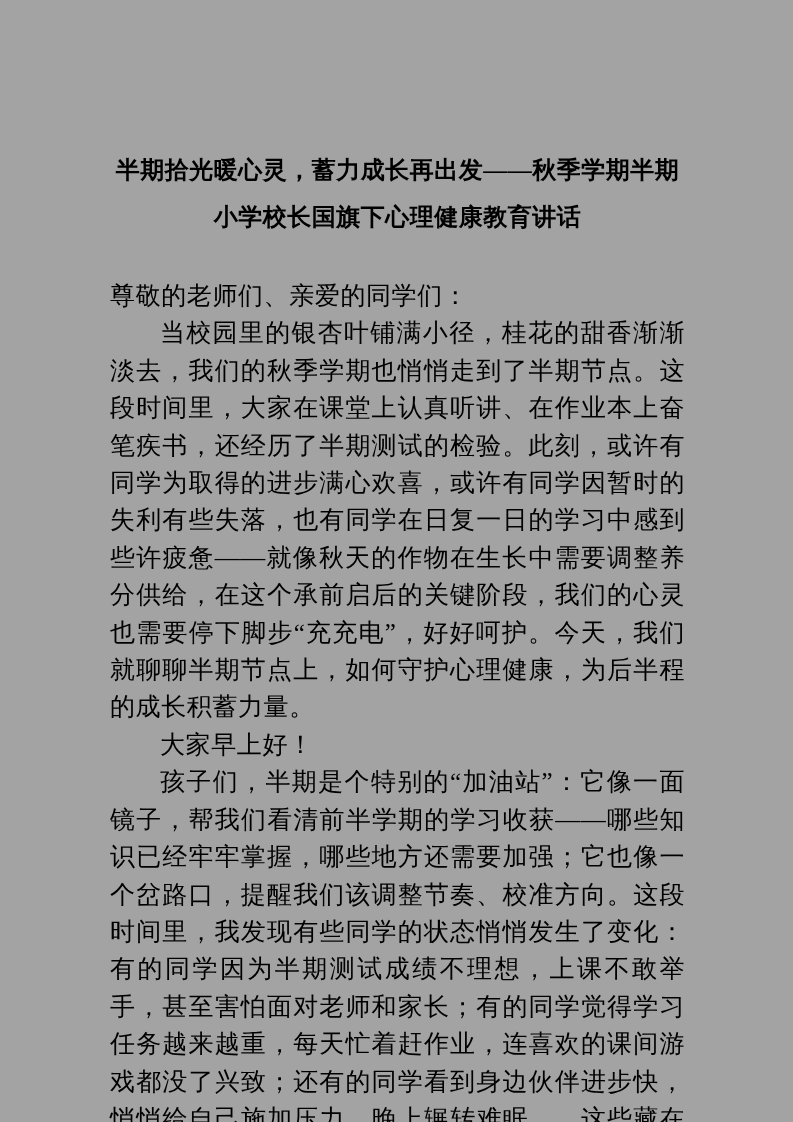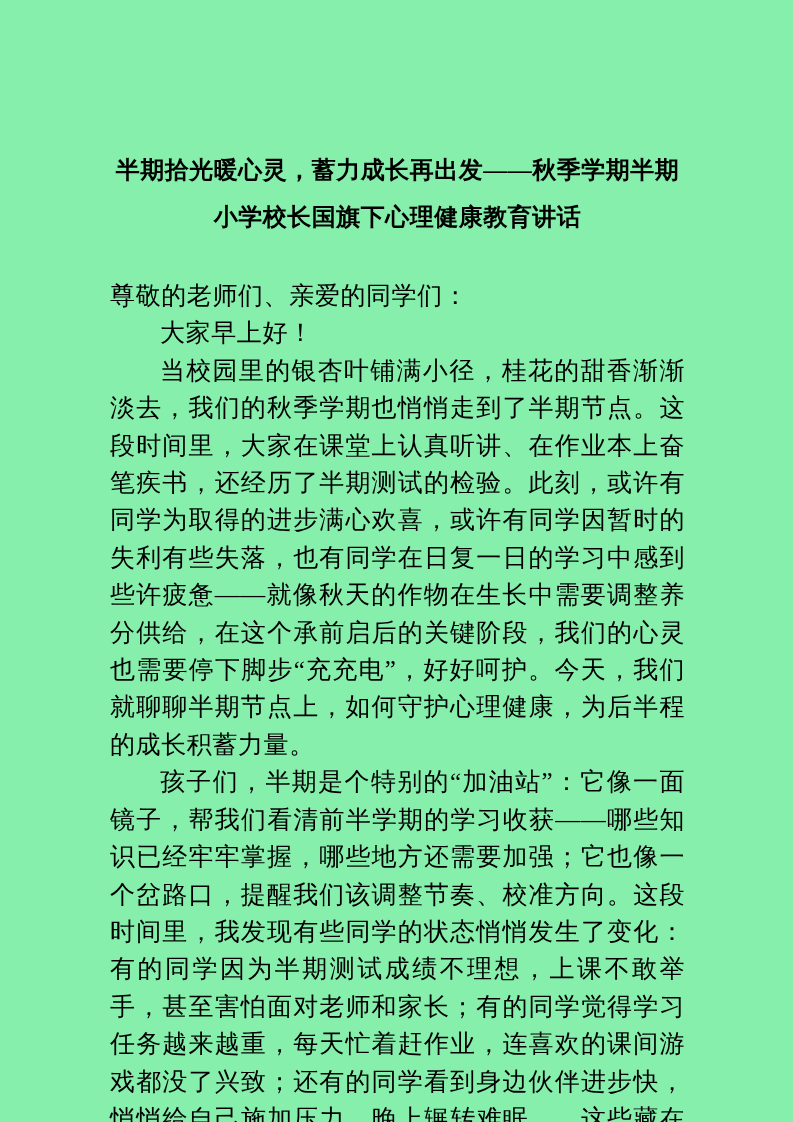--- a/index.html
+++ b/index.html
@@ -5,21 +5,21 @@
   * { margin: 0; padding: 0; box-sizing: border-box; }
   html, body {
     background: #ffffff;
     font-family: "Liberation Serif", "DejaVu Serif", serif;
   }
   .page {
     position: relative;
     width: 793px;
     height: 1122px;
     margin: 0 auto;
-    background: #86efac;
+    background: #a3a3a3;
     color: #000000;
     padding: 147px 108px 40px 110px;
     overflow: hidden;
   }
   .doc-title {
     font-size: 24px;
     font-weight: bold;
     text-align: center;
     line-height: 47px;
     letter-spacing: 0.5px;
@@ -37,18 +37,18 @@
   }
 </style>
 </head>
 <body>
 
 <div class="page">
   <h1 class="doc-title">半期拾光暖心灵，蓄力成长再出发——秋季学期半期小学校长国旗下心理健康教育讲话</h1>
 
   <p class="para">尊敬的老师们、亲爱的同学们：</p>
 
+  <p class="para indent">当校园里的银杏叶铺满小径，桂花的甜香渐渐淡去，我们的秋季学期也悄悄走到了半期节点。这段时间里，大家在课堂上认真听讲、在作业本上奋笔疾书，还经历了半期测试的检验。此刻，或许有同学为取得的进步满心欢喜，或许有同学因暂时的失利有些失落，也有同学在日复一日的学习中感到些许疲惫——就像秋天的作物在生长中需要调整养分供给，在这个承前启后的关键阶段，我们的心灵也需要停下脚步“充充电”，好好呵护。今天，我们就聊聊半期节点上，如何守护心理健康，为后半程的成长积蓄力量。</p>
+
   <p class="para indent">大家早上好！</p>
-
-  <p class="para indent">当校园里的银杏叶铺满小径，桂花的甜香渐渐淡去，我们的秋季学期也悄悄走到了半期节点。这段时间里，大家在课堂上认真听讲、在作业本上奋笔疾书，还经历了半期测试的检验。此刻，或许有同学为取得的进步满心欢喜，或许有同学因暂时的失利有些失落，也有同学在日复一日的学习中感到些许疲惫——就像秋天的作物在生长中需要调整养分供给，在这个承前启后的关键阶段，我们的心灵也需要停下脚步“充充电”，好好呵护。今天，我们就聊聊半期节点上，如何守护心理健康，为后半程的成长积蓄力量。</p>
 
   <p class="para indent">孩子们，半期是个特别的“加油站”：它像一面镜子，帮我们看清前半学期的学习收获——哪些知识已经牢牢掌握，哪些地方还需要加强；它也像一个岔路口，提醒我们该调整节奏、校准方向。这段时间里，我发现有些同学的状态悄悄发生了变化：有的同学因为半期测试成绩不理想，上课不敢举手，甚至害怕面对老师和家长；有的同学觉得学习任务越来越重，每天忙着赶作业，连喜欢的课间游戏都没了兴致；还有的同学看到身边伙伴进步快，悄悄给自己施加压力，晚上辗转难眠……这些藏在心里的“小纠结”，其实是成长过程中的正常现象，只要</p>
 </div>
 
 </body></html>

